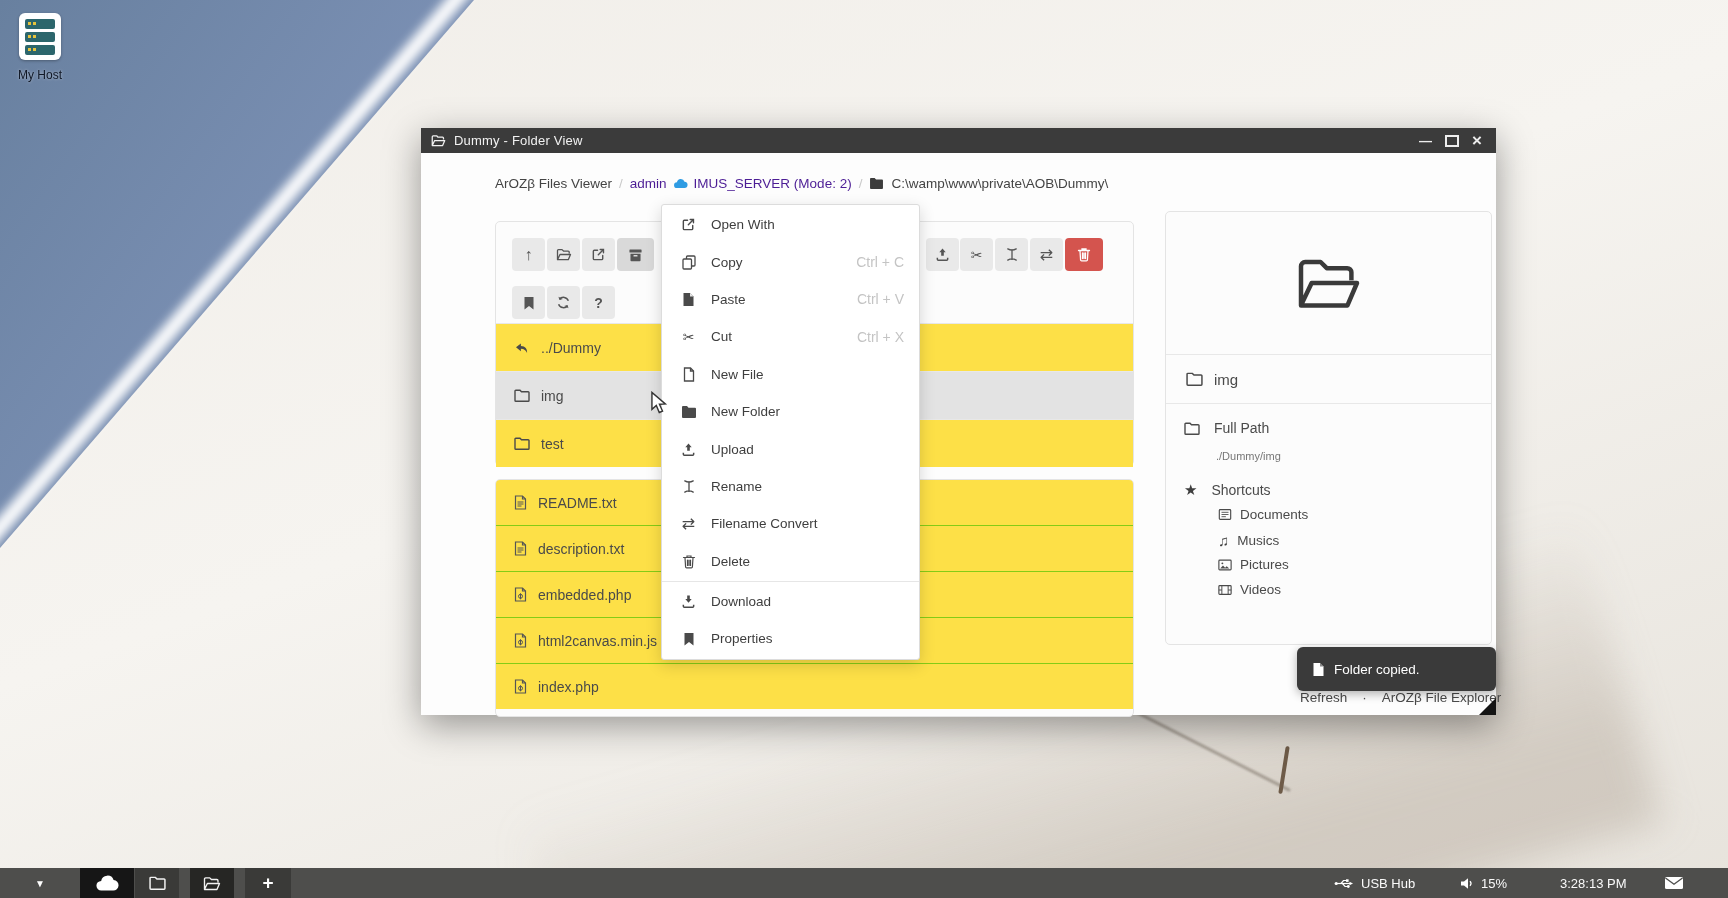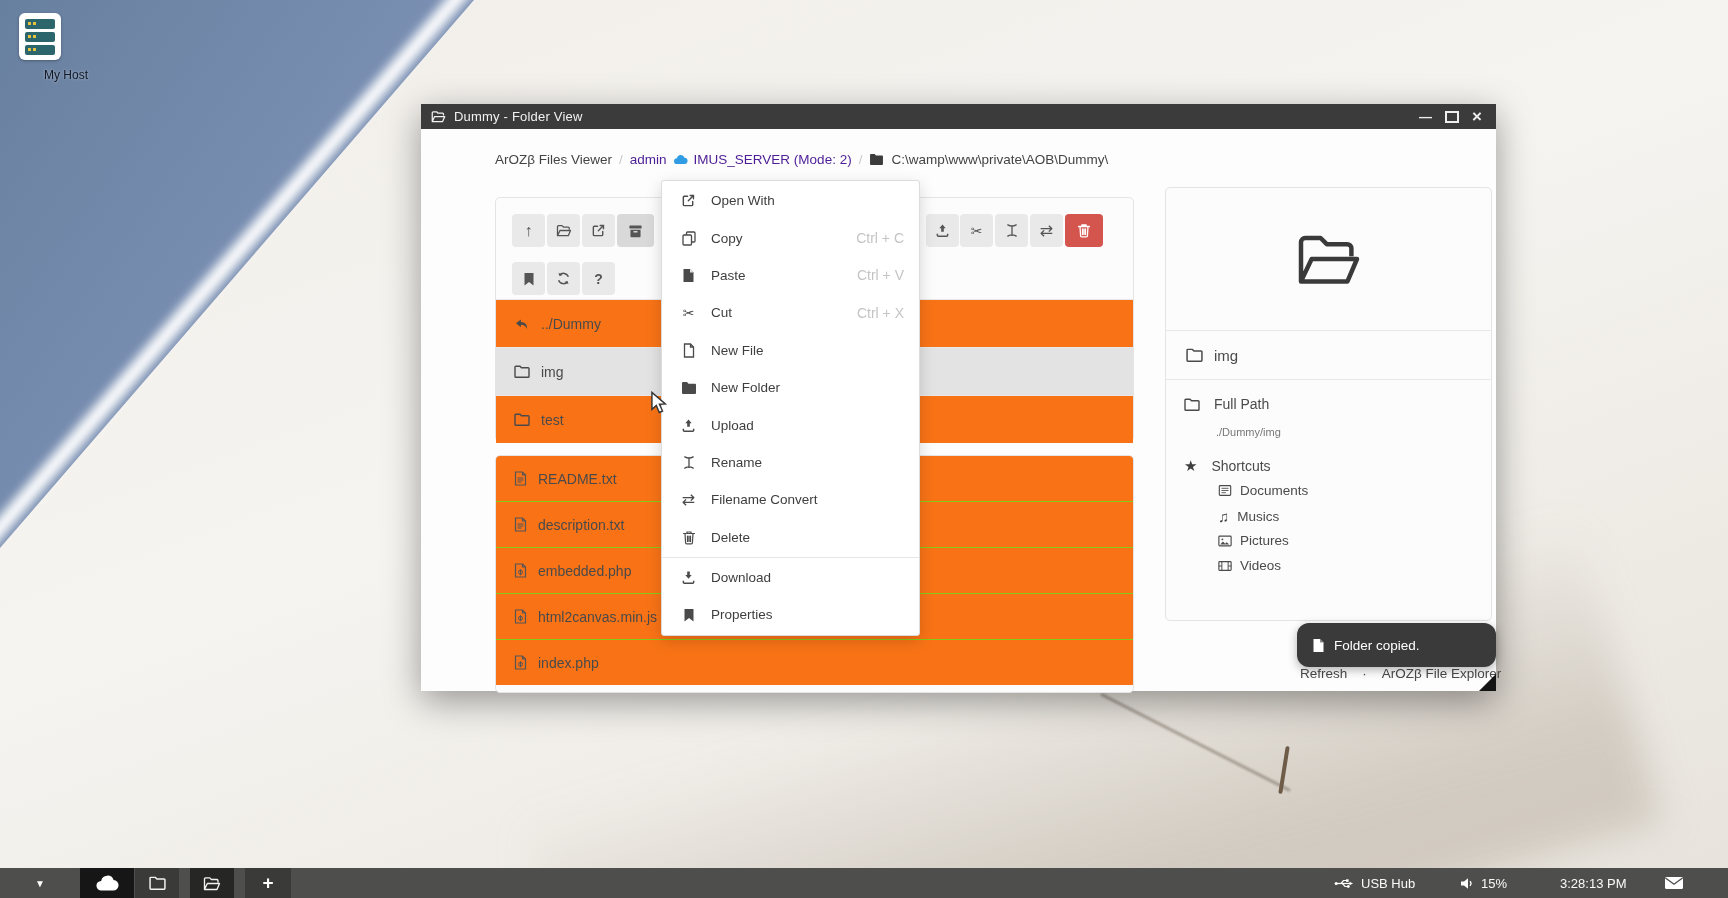--- a/index.html
+++ b/index.html
@@ -23,25 +23,25 @@
   .stick{left:1282px;top:746px;width:4px;height:48px;background:#6e5b48;border-radius:2px;
          transform:rotate(9deg);}
 
   
   .host-card{left:19px;top:13px;width:42px;height:47px;background:#fff;border-radius:6px;
              box-shadow:0 1px 3px rgba(0,0,0,.3);display:flex;flex-direction:column;
              justify-content:center;align-items:center;gap:3px;}
   .host-bar{width:30px;height:10px;background:#2c666c;border-radius:2px;position:relative;}
   .host-bar i{position:absolute;left:3px;top:3px;width:3px;height:3px;background:#e6c33c;}
   .host-bar i + i{left:8px;}
-  .host-label{left:0;top:68px;width:80px;font-size:12px;color:#101826;
-              text-shadow:0 0 3px rgba(255,255,255,.5);padding-left:44px;}
+  .host-label{left:0;top:68px;width:80px;text-align:center;font-size:12px;color:#101826;
+              text-shadow:0 0 3px rgba(255,255,255,.5);}
 
   
-  .window{left:421px;top:104px;width:1075px;height:587px;background:#fdfdfd;
+  .window{left:421px;top:128px;width:1075px;height:587px;background:#fdfdfd;
           box-shadow:0 10px 34px rgba(0,0,0,.38);}
   .titlebar{position:absolute;left:0;top:0;right:0;height:25px;background:#3b3b3b;
             display:flex;align-items:center;padding:0 10px;color:#f2f2f2;}
   .title-text{font-size:13px;margin-left:8px;letter-spacing:.2px;}
   .tb-controls{margin-left:auto;display:flex;align-items:center;gap:13px;padding-right:4px;}
   .tb-min{font-size:13px;font-weight:bold;color:#eee;line-height:10px;}
   .tb-max{width:10px;height:8px;border:2px solid #eee;}
   .tb-close{font-size:17px;font-weight:bold;color:#eee;line-height:14px;}
 
   .breadcrumb{left:74px;top:46px;height:18px;display:flex;align-items:center;gap:7px;
@@ -52,21 +52,21 @@
   .panel{background:#fcfcfc;border:1px solid #e4e4e4;border-radius:5px;}
   .toolpanel{left:74px;top:93px;width:637px;height:243px;}
   .toolrow-zone{position:absolute;left:0;top:0;right:0;height:101px;}
   .tbtn{position:absolute;width:33px;height:33px;background:#e9e9e9;border-radius:4px;
         display:flex;align-items:center;justify-content:center;color:#555;font-size:14px;}
   .tbtn.pressed{background:#d9d9d9;}
   .tbtn.danger{background:#d4544e;color:#fff;width:38px;}
 
   .dirrows{position:absolute;left:0;top:101px;right:0;}
   .row{height:47px;border-top:1px solid #e8e8e8;display:flex;align-items:center;
-       padding-left:18px;gap:11px;font-size:14px;color:#4a4a4a;background:#f97316;}
+       padding-left:18px;gap:11px;font-size:14px;color:#4a4a4a;background:#fde047;}
   .row.selected{background:#e3e3e3;}
   .filepanel{left:74px;top:351px;width:637px;height:236px;overflow:hidden;}
   .filepanel .row{height:45px;border-top:1px solid #84cc16;}
   .filepanel .row:first-child{border-top:none;}
 
   
   .menu{left:240px;top:76px;width:257px;background:#fff;border:1px solid #dcdcdc;
         border-radius:3px;box-shadow:0 5px 16px rgba(0,0,0,.16);z-index:50;padding:1px 0;}
   .menu-item{height:37.4px;display:flex;align-items:center;padding:0 15px 0 18px;gap:14px;
              font-size:13.5px;color:#3e3e3e;}
@@ -80,21 +80,21 @@
                  align-items:center;justify-content:center;color:#3a3a3a;}
   .prop-name{position:absolute;left:0;top:142px;right:0;height:48px;border-top:1px solid #e8e8e8;
              border-bottom:1px solid #e8e8e8;display:flex;align-items:center;gap:11px;
              padding-left:20px;font-size:15px;color:#4a4a4a;}
   .prop-line{position:absolute;left:18px;display:flex;align-items:center;gap:14px;
              font-size:14px;color:#4a4a4a;}
   .prop-sub{position:absolute;left:50px;font-size:11px;color:#777;}
   .short-item{position:absolute;left:52px;display:flex;align-items:center;gap:8px;
               font-size:13.5px;color:#4a4a4a;}
 
-  .toast{left:876px;top:519px;width:184px;height:44px;background:#3a3a3a;border-radius:12px;
+  .toast{left:876px;top:519px;width:184px;height:44px;background:#3a3a3a;border-radius:6px;
          box-shadow:0 3px 10px rgba(0,0,0,.3);display:flex;align-items:center;gap:9px;
          padding-left:15px;color:#fff;font-size:13.5px;z-index:60;}
   .footer{left:879px;top:562px;width:200px;display:flex;gap:15px;font-size:13.5px;
           color:#4a4a4a;white-space:nowrap;}
   .grip{right:0;bottom:0;width:0;height:0;border-left:17px solid transparent;
         border-bottom:17px solid #141414;}
 
   
   .taskbar{left:0;top:868px;width:1728px;height:30px;background:#4e4e4c;z-index:70;
            color:#f2f2f2;}

